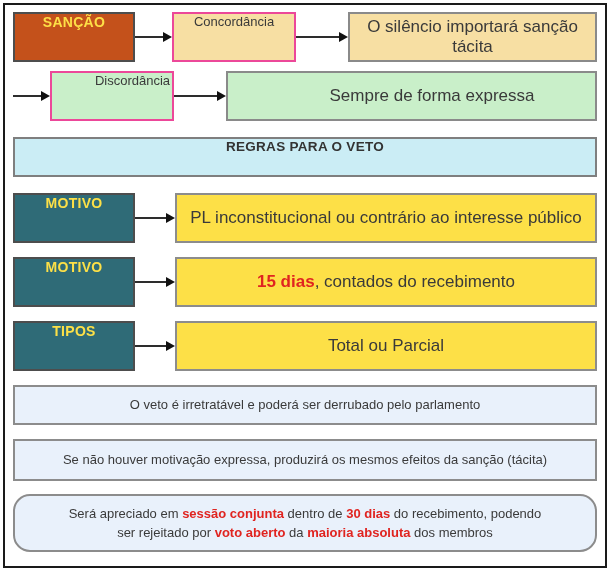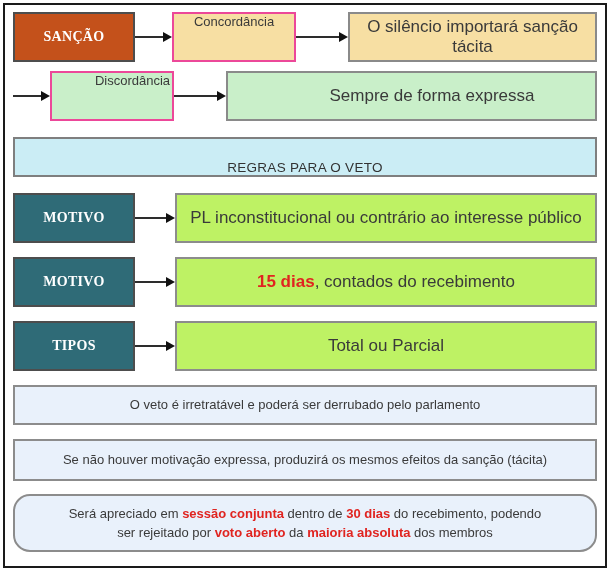--- a/index.html
+++ b/index.html
@@ -7,45 +7,45 @@
   .canvas{position:absolute;left:0;top:0;width:610px;height:571px;background:#ffffff;}
   .frame{position:absolute;left:3px;top:3px;right:3px;bottom:3px;border:2px solid #1a1a1a;box-sizing:border-box;pointer-events:none;}
   .content{position:absolute;left:13px;top:12px;right:13px;display:flex;flex-direction:column;}
 
   
   .flow-row{display:flex;align-items:stretch;height:50px;}
   .row-gap-s{margin-bottom:9px;}
   .row-gap-m{margin-bottom:14px;}
   .row-gap-l{margin-bottom:16px;}
 
-  .label-box{width:122px;flex:none;display:flex;align-items:center;justify-content:center;
-             border:2px solid #4d4d4d;box-sizing:border-box;color:#ffffff;font-weight:bold;
-             font-size:14px;letter-spacing:.3px;font-family:Liberation Serif, serif;}
+  .label-box{width:122px;flex:none;display:flex;justify-content:center;
+             border:2px solid #4d4d4d;box-sizing:border-box;color:#fde047;font-weight:bold;
+             font-size:14px;letter-spacing:.3px;}
   .bg-orange{background:#c4511b;}
   .bg-green{background:#1e8449;}
   .bg-teal{background:#2f6b77;}
 
   .arrow{flex:none;display:flex;align-items:center;}
   .arrow-a{width:37px;}
   .arrow-b{width:52px;}
   .arrow-c{width:40px;}
   .arrow .line{flex:1;height:2px;background:#2d2d2d;}
   .arrow .head{width:0;height:0;border-top:5px solid transparent;border-bottom:5px solid transparent;border-left:9px solid #111111;}
 
   .mid-box{width:124px;flex:none;display:flex;align-items:flex-start;justify-content:center;
            border:2px solid #ec4899;box-sizing:border-box;font-size:13px;text-align:center;}
   .end-box{flex:1;display:flex;align-items:center;justify-content:center;
            border:2px solid #8a8a8a;box-sizing:border-box;font-size:17px;text-align:center;}
   .bg-tan{background:#f7dfa3;}
   .bg-ltgreen{background:#c9efc9;padding-left:41px;}
-  .bg-paleblue{background:#bef264;border-color:#8c8c8c;}
+  .bg-paleblue{background:#fde047;border-color:#8c8c8c;}
 
-  .header-bar{height:40px;display:flex;align-items:flex-end;justify-content:center;
+  .header-bar{height:40px;display:flex;align-items:flex-start;justify-content:center;
               background:#cbedf5;border:2px solid #7f7f7f;box-sizing:border-box;
-              font-weight:normal;font-size:13.5px;color:#333333;letter-spacing:.3px;}
+              font-weight:bold;font-size:13.5px;color:#333333;letter-spacing:.3px;}
 
   .note-box{display:flex;align-items:center;justify-content:center;background:#e9f1fb;
             border:2px solid #8c8c8c;box-sizing:border-box;font-size:13px;text-align:center;
             padding:0 40px;line-height:1.5;}
   .note-1{height:42px;margin-bottom:13px;}
   .note-2{height:40px;margin-bottom:14px;}
   .note-3{height:58px;padding:0 48px;border-radius:17px;}
 
   .red-text{color:#e02420;font-weight:bold;text-align:right;}
 </style>

